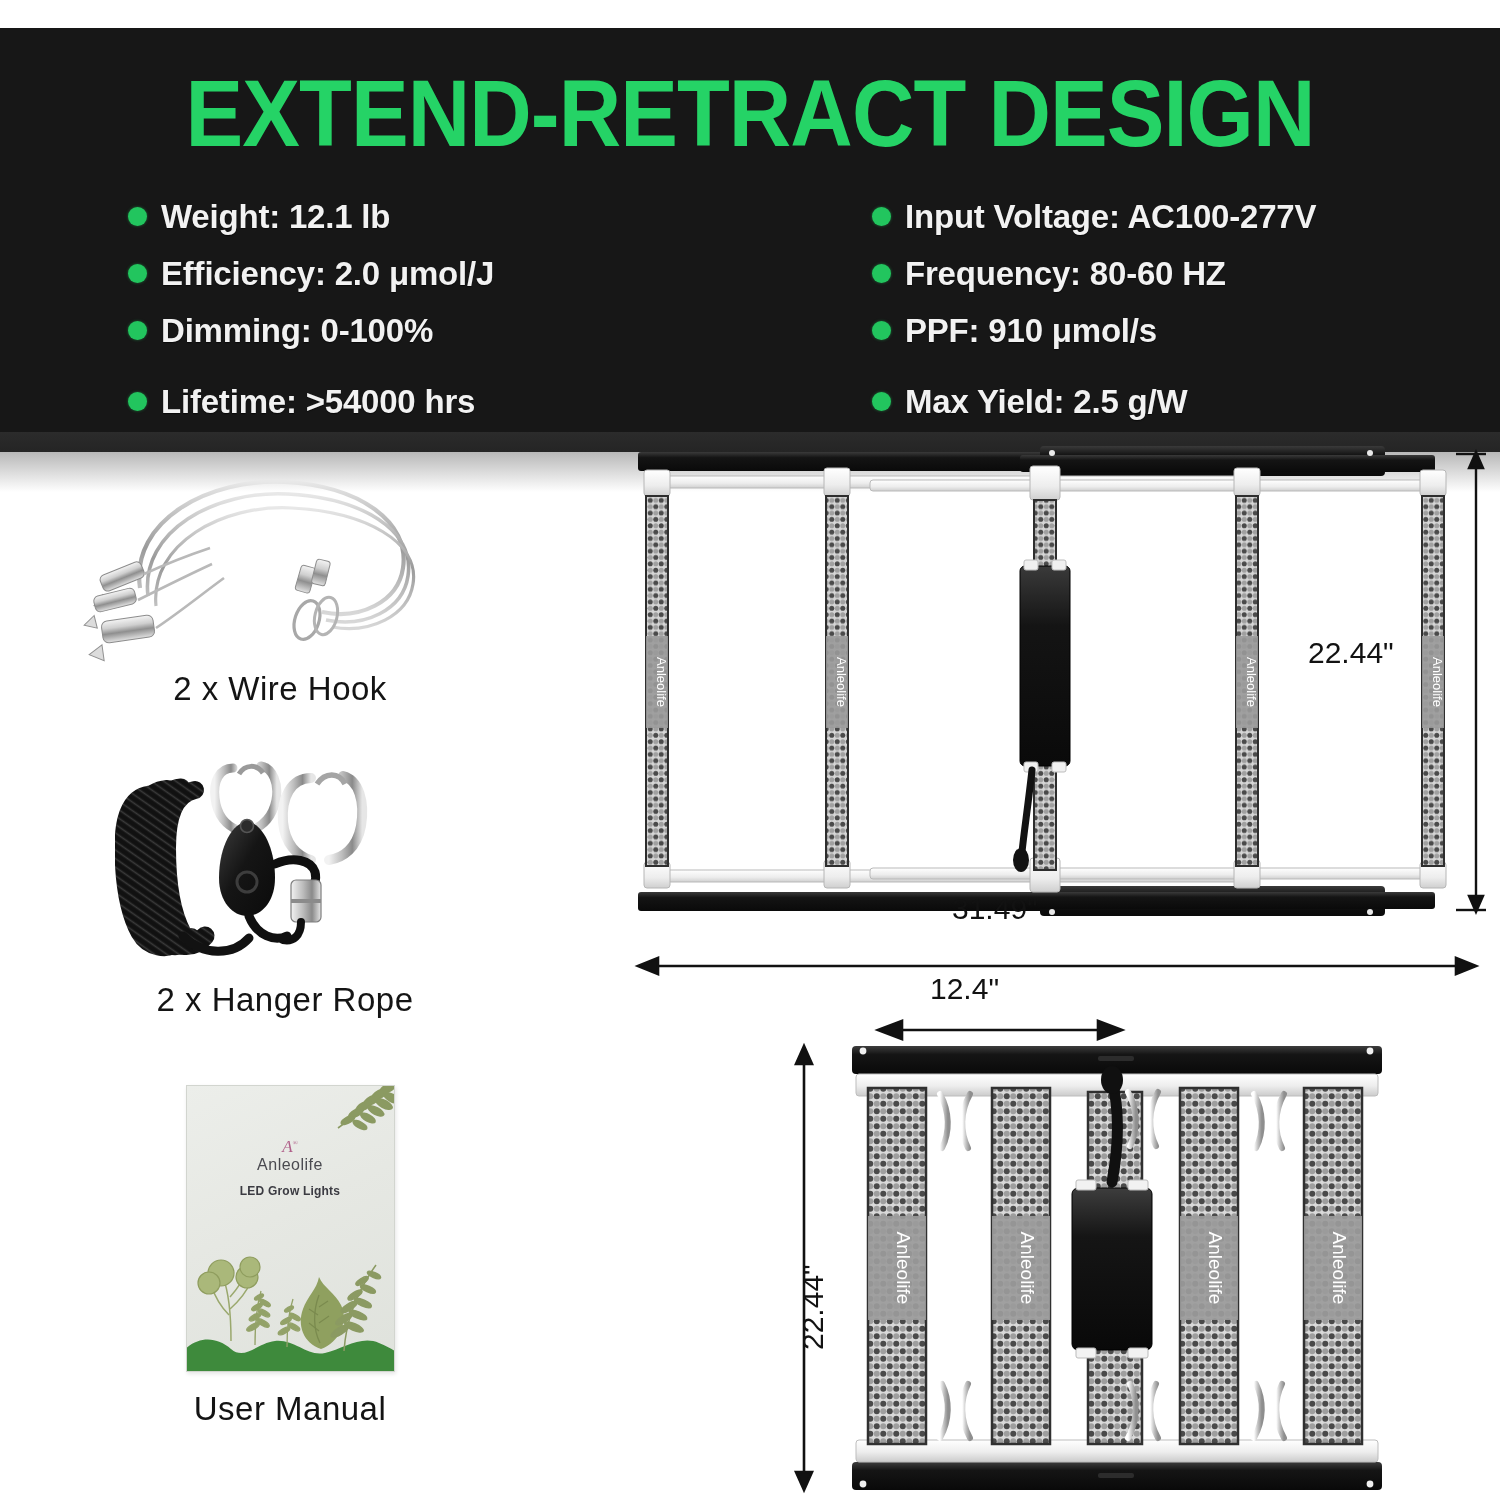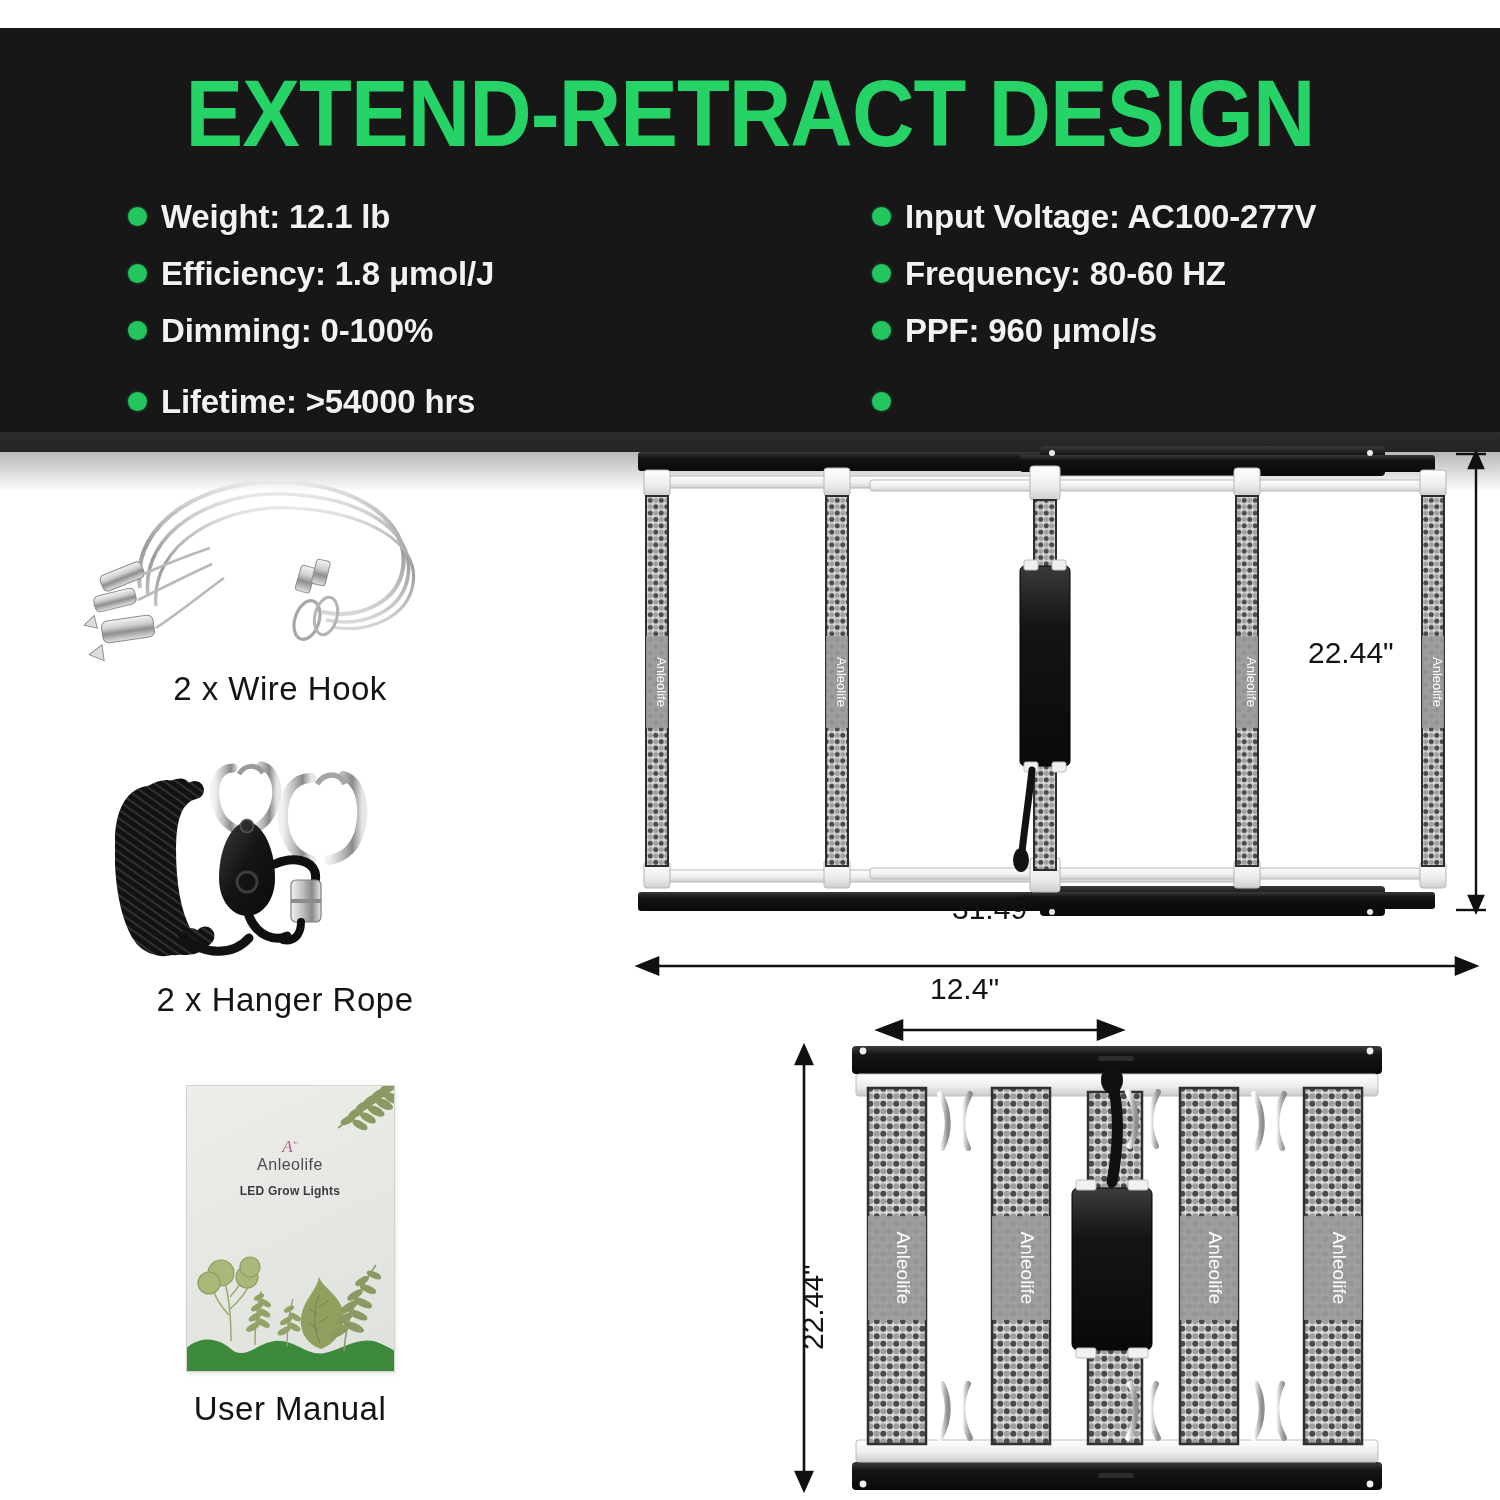--- a/index.html
+++ b/index.html
@@ -126,21 +126,21 @@
 
     <div class="spec-cols">
 
       <div class="spec-col left">
         <div class="spec-item">
           <span class="bullet"></span>
           <span class="spec-text">Weight: 12.1 lb</span>
         </div>
         <div class="spec-item">
           <span class="bullet"></span>
-          <span class="spec-text">Efficiency: 1.8 μmol/J</span>
+          <span class="spec-text">Efficiency: 2.0 μmol/J</span>
         </div>
         <div class="spec-item">
           <span class="bullet"></span>
           <span class="spec-text">Dimming: 0-100%</span>
         </div>
         <div class="spec-item gap">
           <span class="bullet"></span>
           <span class="spec-text">Lifetime: &gt;54000 hrs</span>
         </div>
       </div>
@@ -149,24 +149,25 @@
         <div class="spec-item">
           <span class="bullet"></span>
           <span class="spec-text">Input Voltage: AC100-277V</span>
         </div>
         <div class="spec-item">
           <span class="bullet"></span>
           <span class="spec-text">Frequency: 80-60 HZ</span>
         </div>
         <div class="spec-item">
           <span class="bullet"></span>
-          <span class="spec-text">PPF: 960 μmol/s</span>
+          <span class="spec-text">PPF: 910 μmol/s</span>
         </div>
         <div class="spec-item gap">
           <span class="bullet"></span>
+          <span class="spec-text">Max Yield: 2.5 g/W</span>
         </div>
       </div>
 
     </div>
   </div>
   <div class="header-shadow"></div>
 
   <div class="accessories">
 
     <div class="acc-block" style="top:20px;left:-40px;">

